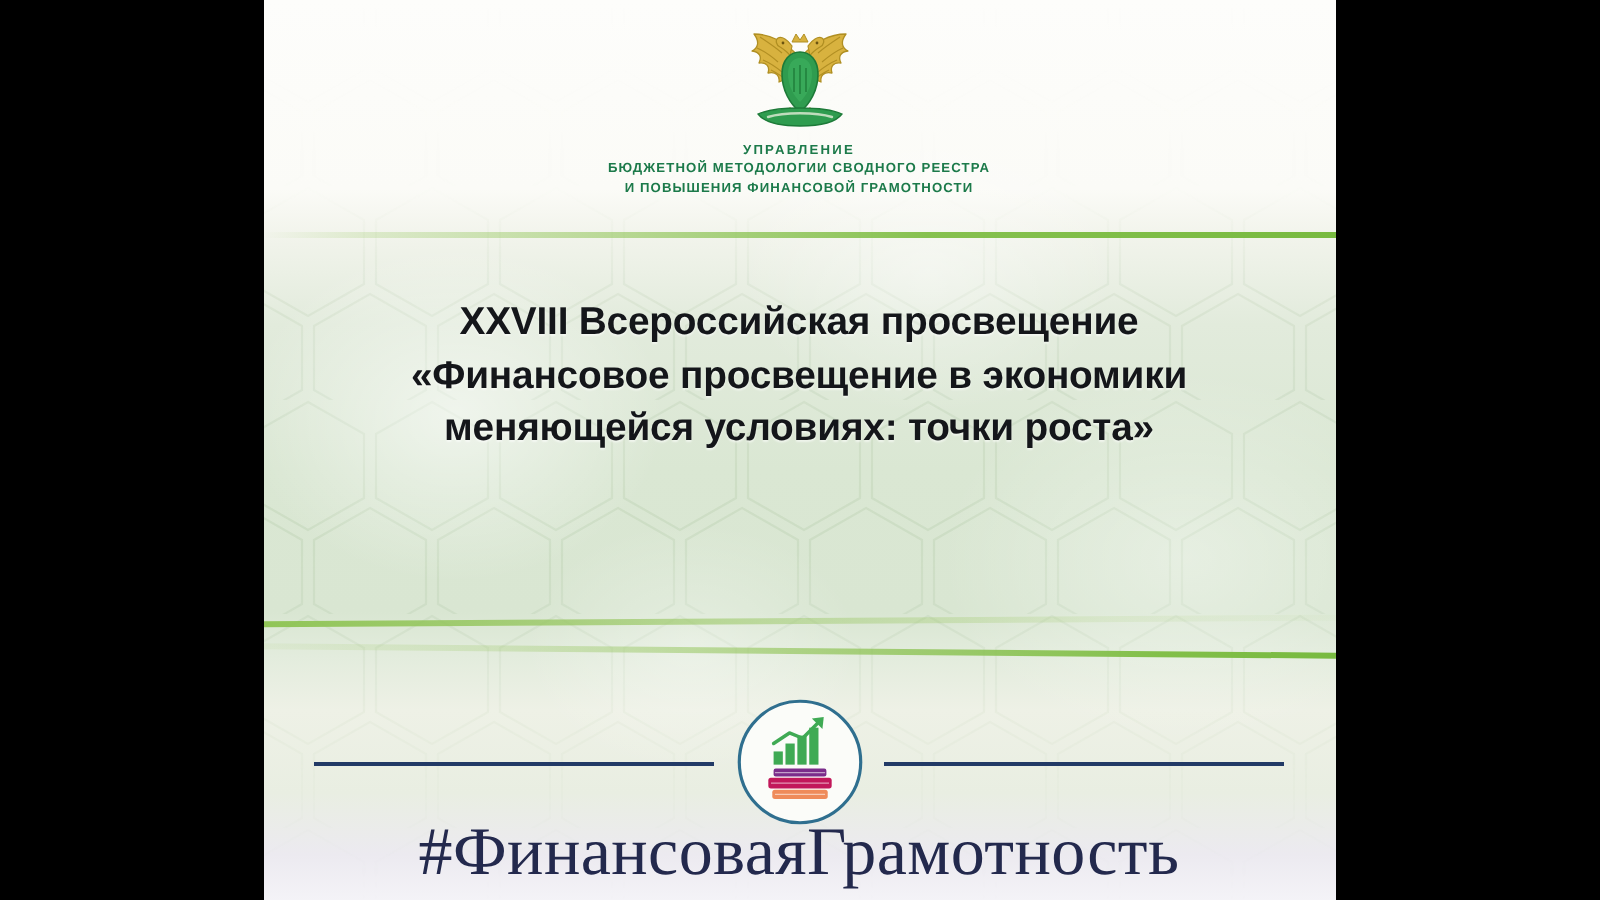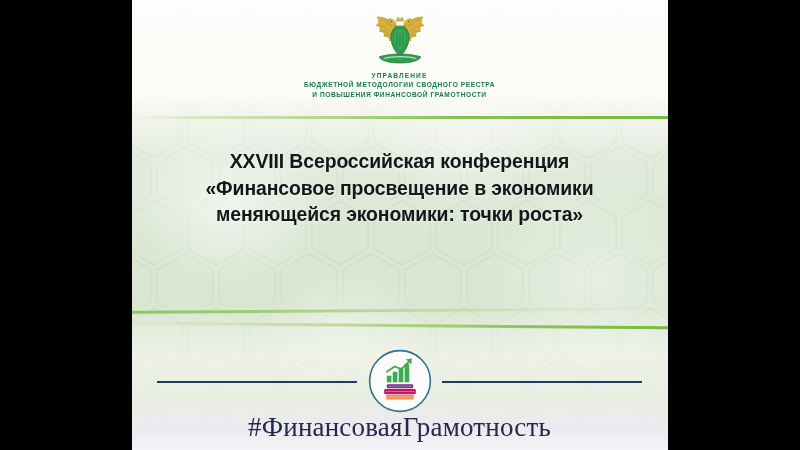--- a/index.html
+++ b/index.html
@@ -186,21 +186,21 @@
     left: 50%;
     top: 2px;
     transform: translateX(-50%);
     width: 66px;
     height: 66px;
   }
   #hashtag {
     margin-top: 0px;
     color: #23294d;
     font-family: "Liberation Serif", serif;
-    font-size: 27px;
+    font-size: 34px;
     font-weight: normal;
     letter-spacing: 0.2px;
     line-height: 30px;
     white-space: nowrap;
   }
 </style>
 </head>
 <body>
 
 <div id="screen">
@@ -272,23 +272,23 @@
         <div>БЮДЖЕТНОЙ МЕТОДОЛОГИИ СВОДНОГО РЕЕСТРА</div>
         <div>И ПОВЫШЕНИЯ ФИНАНСОВОЙ ГРАМОТНОСТИ</div>
       </div>
     </div>
 
     <div class="rule rule-top"></div>
     <div class="rule rule-mid"></div>
     <div class="rule rule-bot"></div>
 
     <div id="title">
-      <span class="tline">XXVIII Всероссийская конференция</span>
+      <span class="tline">XXVIII Всероссийская просвещение</span>
       <span class="tline">«Финансовое просвещение в экономики</span>
-      <span class="tline">меняющейся экономики: точки роста»</span>
+      <span class="tline">меняющейся условиях: точки роста»</span>
     </div>
 
     <div id="footer">
       <div id="lockup">
         <div class="navline l"></div>
         <div class="navline r"></div>
 
         <svg id="logo-badge" viewBox="0 0 100 100" xmlns="http://www.w3.org/2000/svg">
           <circle cx="50" cy="50" r="46" fill="#fbfcf9" stroke="#2f6f8f" stroke-width="2.4"></circle>
 

